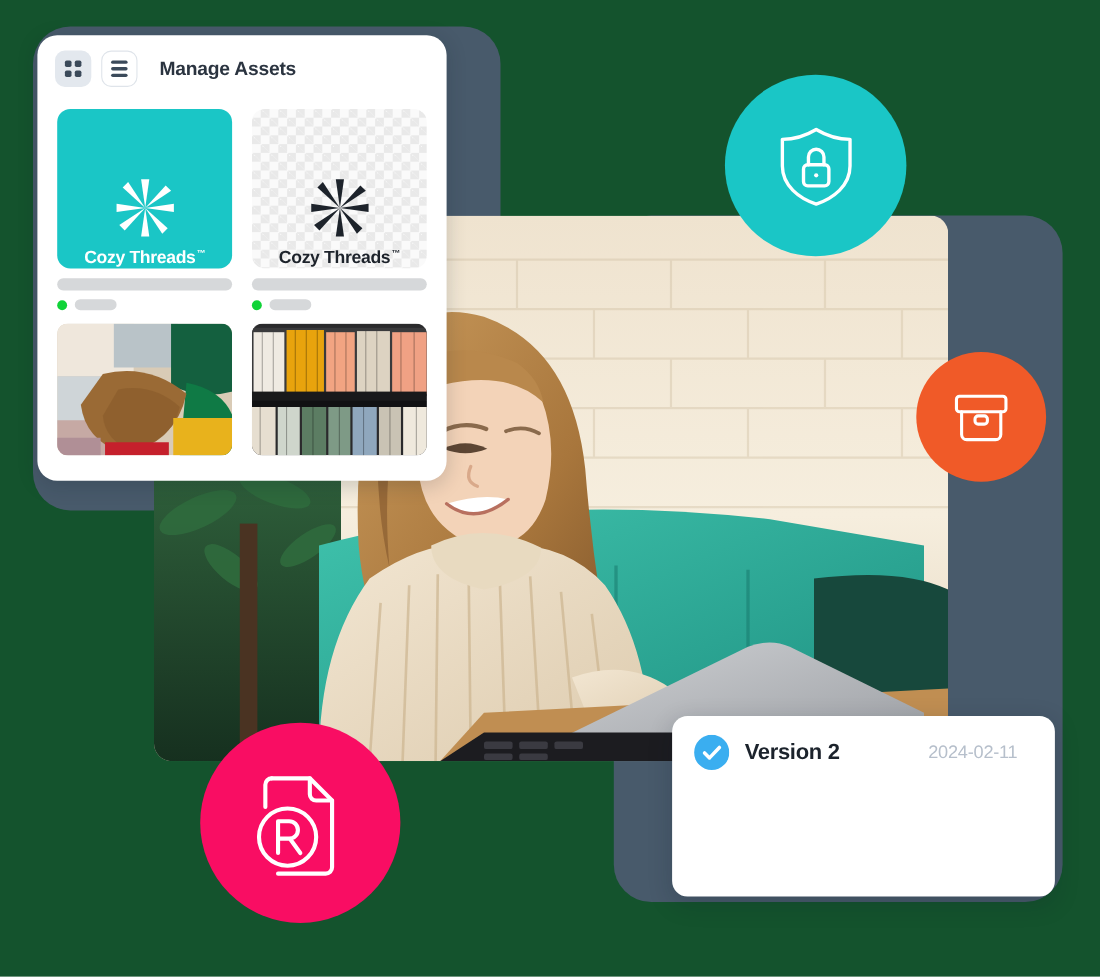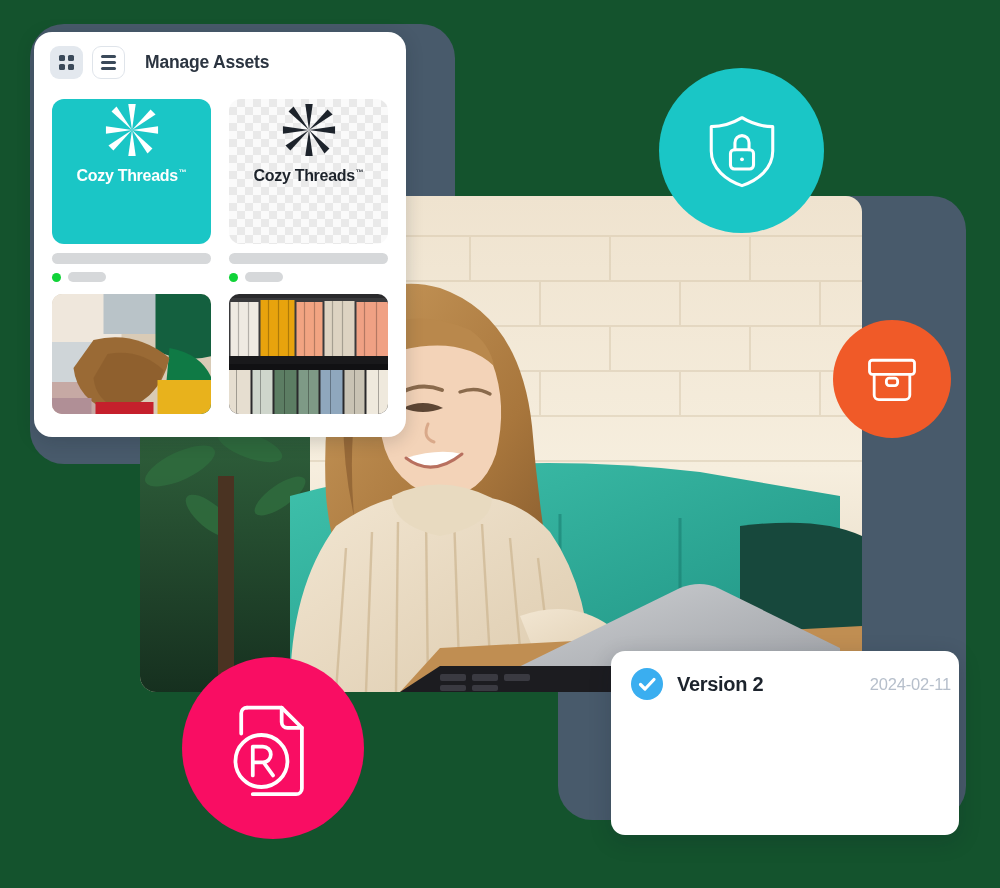--- a/index.html
+++ b/index.html
@@ -63,21 +63,21 @@
     display: grid;
     grid-template-columns: 1fr 1fr;
     gap: 12px 18px;
     padding: 14px 18px 0 18px;
   }
   .asset-tile {
     width: 100%; height: 145px;
     border-radius: 12px;
     position: relative;
     display: flex; flex-direction: column;
-    align-items: center; justify-content: flex-start;
+    align-items: center; justify-content: flex-end;
     overflow: hidden;
   }
   .tile-teal { background: #1ac6c6; }
   .tile-alpha {
     background-color: #fafafa;
     background-image:
       linear-gradient(45deg, #e9e9e9 25%, transparent 25%, transparent 75%, #e9e9e9 75%),
       linear-gradient(45deg, #e9e9e9 25%, transparent 25%, transparent 75%, #e9e9e9 75%);
     background-size: 16px 16px;
     background-position: 0 0, 8px 8px;
@@ -123,24 +123,24 @@
     display: flex; align-items: center; justify-content: center;
   }
   #badge-shield { left: 659px; top: 68px;  width: 165px; height: 165px; background: #1ac6c6; }
   #badge-box    { left: 833px; top: 320px; width: 118px; height: 118px; background: #f05a28; }
   #badge-doc    { left: 182px; top: 657px; width: 182px; height: 182px; background: #f90d63; }
 
   
   #version-card {
     position: absolute;
     left: 611px; top: 651px;
-    width: 348px; height: 184px;
+    width: 348px; height: 164px;
     background: #ffffff;
     border-radius: 14px;
-    padding: 17px 8px 16px 20px;
+    padding: 17px 34px 16px 20px;
     box-shadow: 0 6px 22px rgba(15,25,40,.20);
   }
   .vc-head { display: flex; align-items: center; }
   .vc-check { width: 32px; height: 32px; flex: 0 0 auto; }
   .vc-title {
     font-size: 20px; font-weight: 700; color: #1c232c;
     margin-left: 14px; letter-spacing: -.3px;
   }
   .vc-date {
     margin-left: auto;

